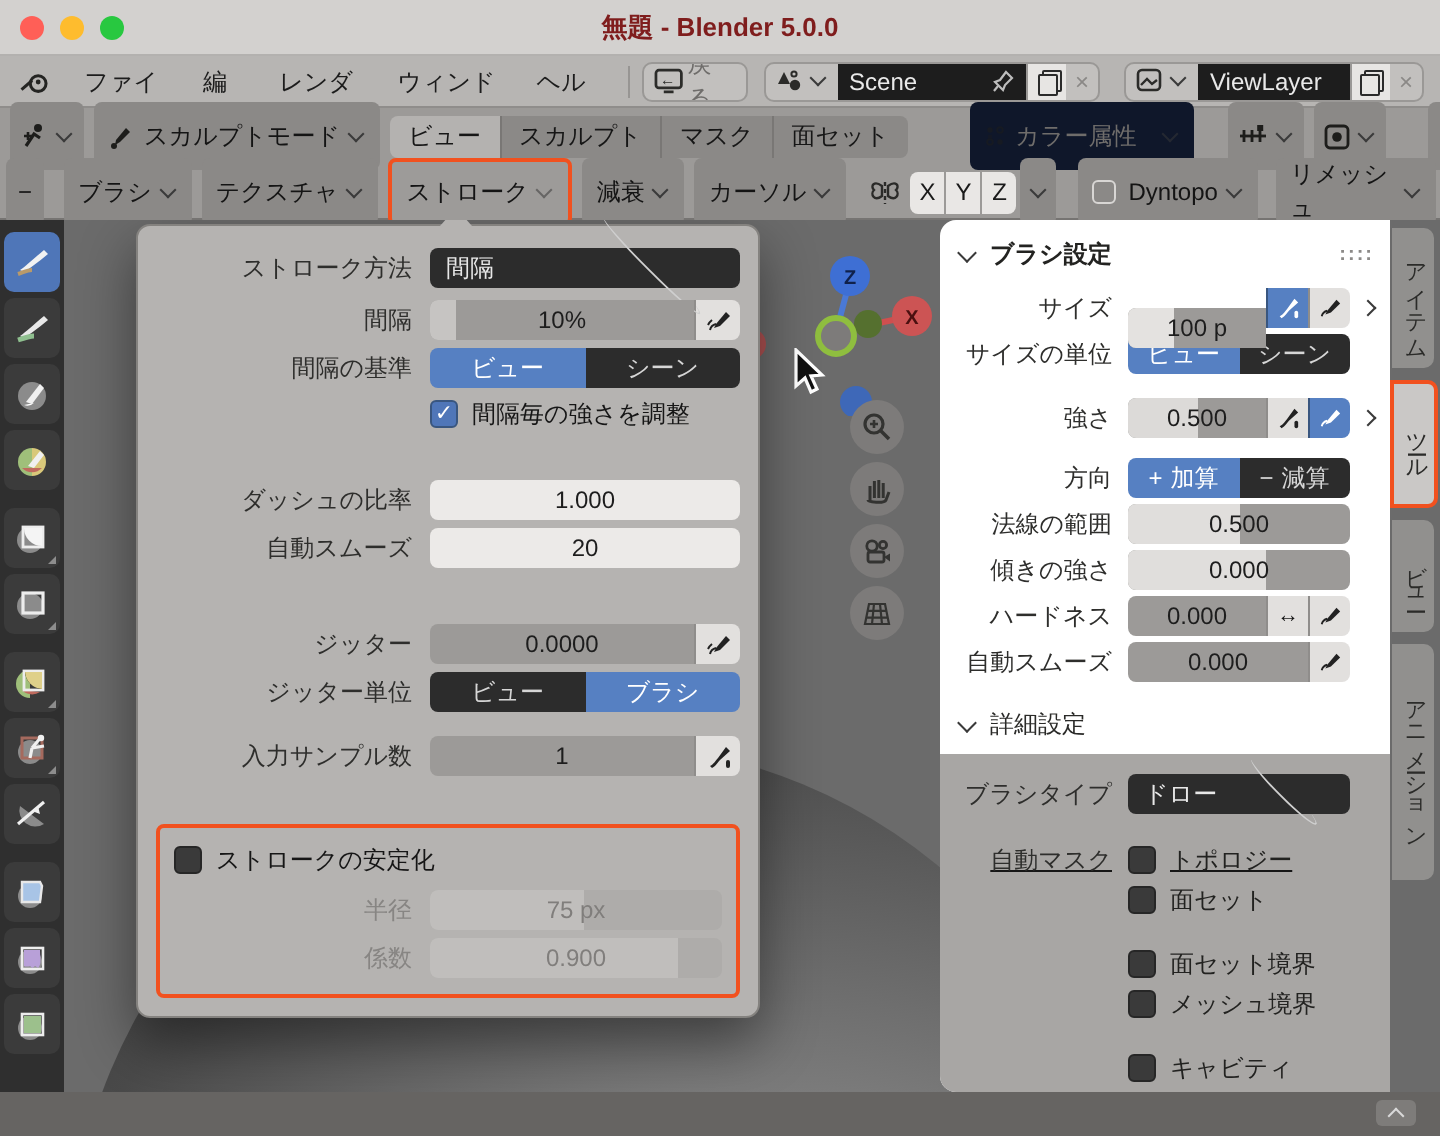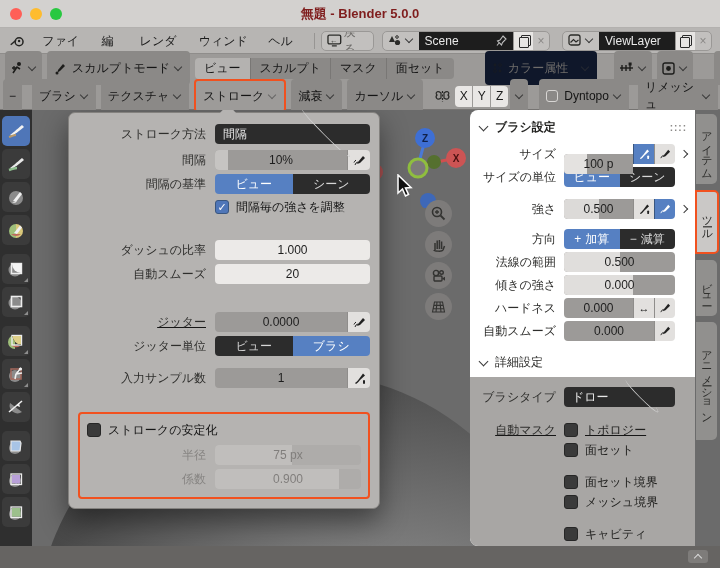--- a/index.html
+++ b/index.html
@@ -542,21 +542,21 @@
 
       <div class="prow">
         <div class="plabel">自動スムーズ</div>
         <div class="pwidget">
           <div class="wfield">
             <span>20</span>
           </div>
         </div>
       </div>
 
-      <div class="prow" style="margin-top:28px;text-decoration:underline;">
+      <div class="prow" style="margin-top:28px;">
         <div class="plabel">ジッター</div>
         <div class="pwidget">
           <div class="slider">
             <div class="fillbar" style="width: 0%;"></div>
             <span class="val">0.0000</span>
           </div>
           <div class="endbtn">
             <svg width="13" height="13" viewBox="0 0 13 13">
               <path d="M5 8 L10 2 L12 4 L7 9 L4 10 Z" fill="#222"></path>
               <path d="M2 11 a4 4 0 0 1 3 -3 M1 8.5 a7 7 0 0 1 2 -2.5" stroke="#222" stroke-width="1" fill="none"></path>

